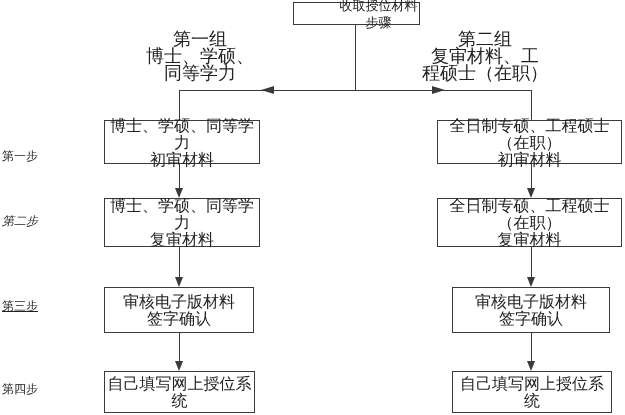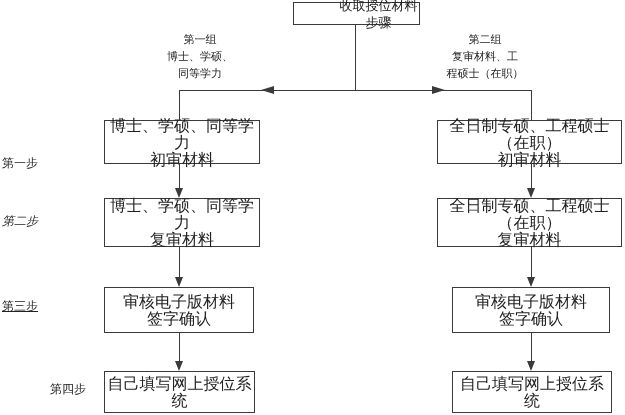--- a/index.html
+++ b/index.html
@@ -17,21 +17,21 @@
     display:flex;align-items:center;justify-content:center;
     text-align:center;white-space:pre-line;
     font-size:16px;line-height:17px;color:var(--text);
     box-sizing:border-box;
   }
   .title-box{font-size:13px;padding-left:44px;}
   .vline{position:absolute;width:1px;background:var(--line);}
   .hline{position:absolute;height:1px;background:var(--line);}
   .lbl{
     position:absolute;text-align:center;white-space:pre-line;
-    font-size:11px;line-height:17px;color:var(--text);
+    font-size:18px;line-height:17px;color:var(--text);
   }
   .step{
     position:absolute;left:2px;width:42px;font-size:12px;color:var(--text);
     text-align:left;
   }
   .arr{position:absolute;width:0;height:0;}
   .arr-down{border-left:4px solid transparent;border-right:4px solid transparent;border-top:10px solid var(--line);}
   .arr-left{border-top:4px solid transparent;border-bottom:4px solid transparent;border-right:13px solid var(--line);}
   .arr-right{border-top:4px solid transparent;border-bottom:4px solid transparent;border-left:13px solid var(--line);}
 </style>
@@ -52,24 +52,24 @@
   <div class="vline" style="left:179px;top:90px;height:30px;"></div>
   <div class="vline" style="left:531px;top:90px;height:30px;"></div>
 
   <div class="lbl" style="left:144px;top:31px;width:112px;">第一组
 博士、学硕、
 同等学力</div>
   <div class="lbl" style="left:422px;top:31px;width:126px;">第二组
 复审材料、工
 程硕士（在职）</div>
 
-  <div class="step" style="top:155px;">第一步</div>
+  <div class="step" style="top:148px;">第一步</div>
   <div class="step" style="top:213px;font-style:italic;">第二步</div>
   <div class="step" style="top:298px;text-decoration:underline;">第三步</div>
-  <div class="step" style="top:381px;margin-left:48px;">第四步</div>
+  <div class="step" style="top:381px;">第四步</div>
 
   <div class="box" style="left:104px;top:120px;width:156px;height:44px;">博士、学硕、同等学力
 初审材料</div>
   <div class="box" style="left:104px;top:198px;width:156px;height:49px;">博士、学硕、同等学力
 复审材料</div>
   <div class="box" style="left:104px;top:287px;width:150px;height:46px;">审核电子版材料
 签字确认</div>
   <div class="box" style="left:104px;top:371px;width:151px;height:42px;">自己填写网上授位系统</div>
 
   <div class="box" style="left:437px;top:120px;width:185px;height:44px;">全日制专硕、工程硕士（在职）

